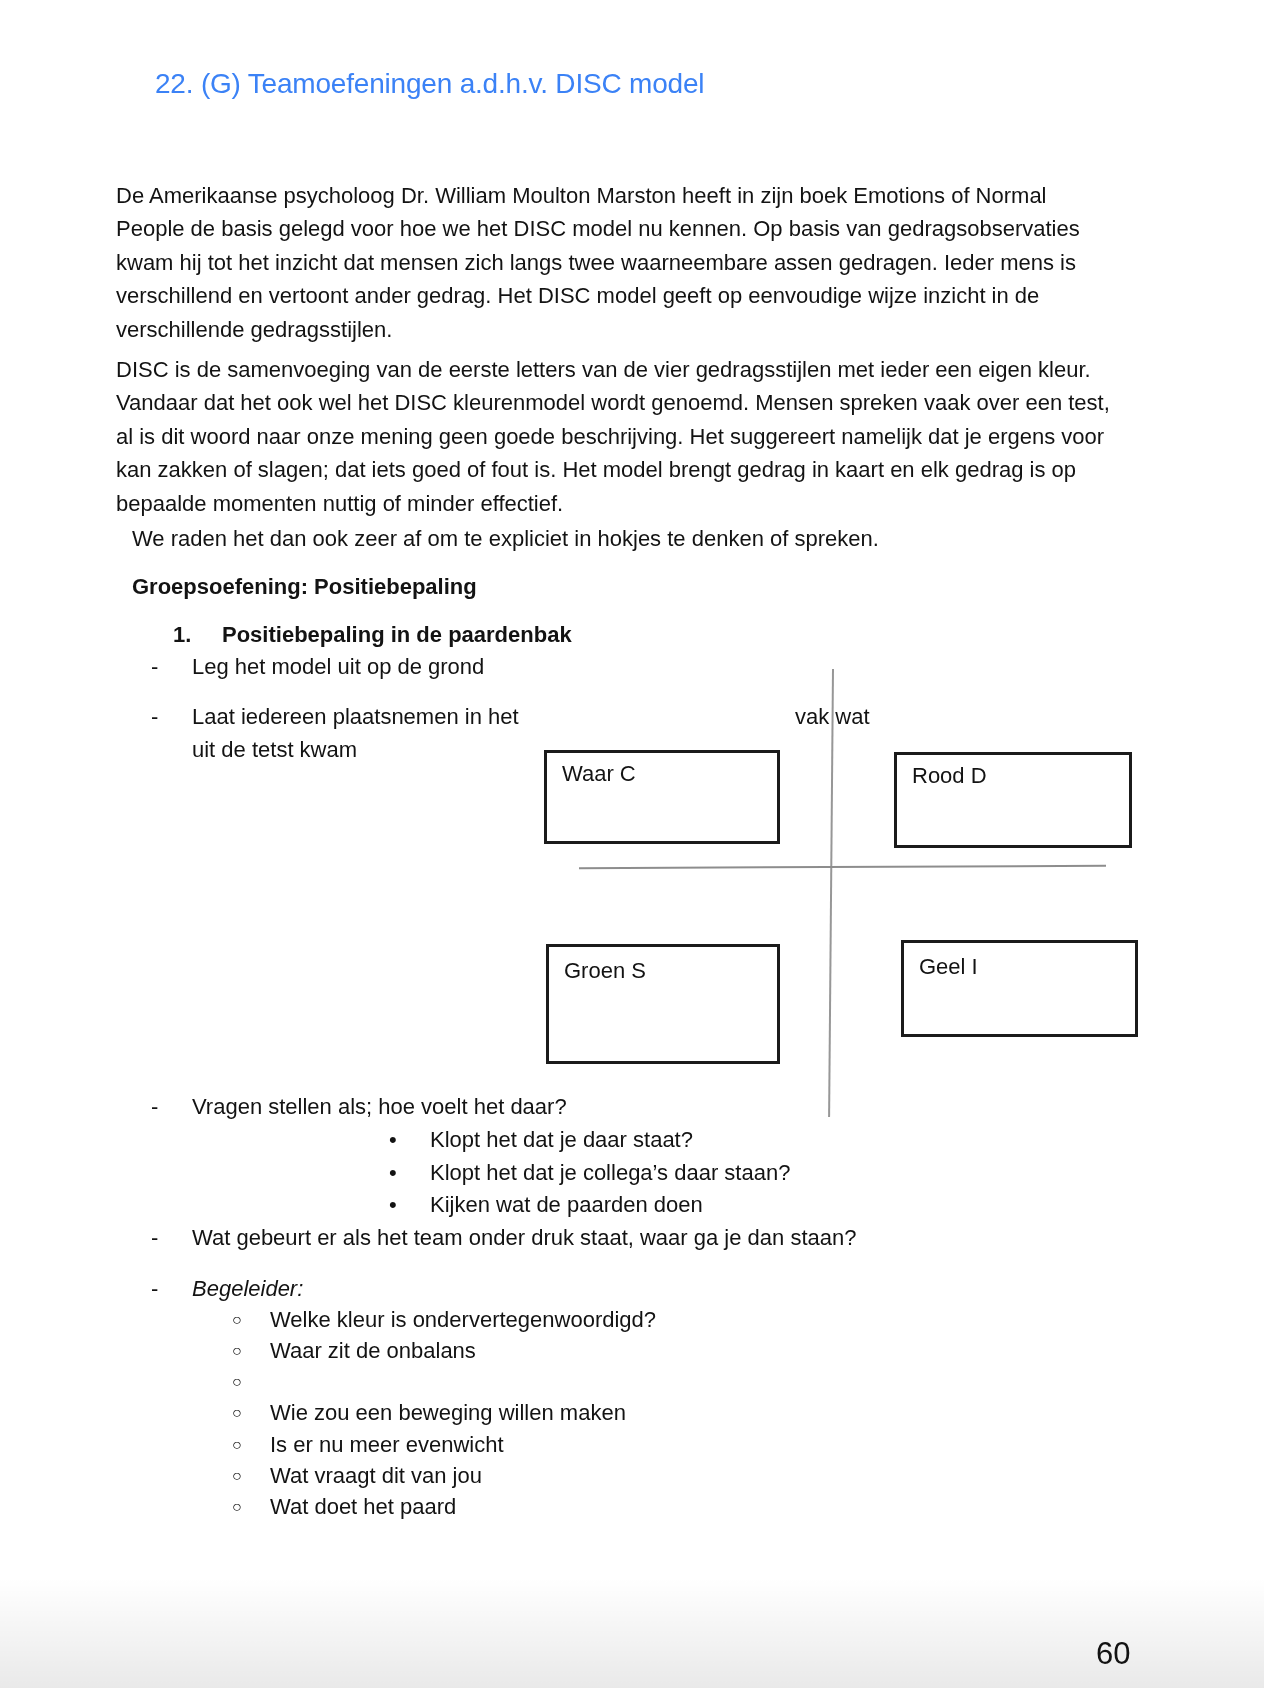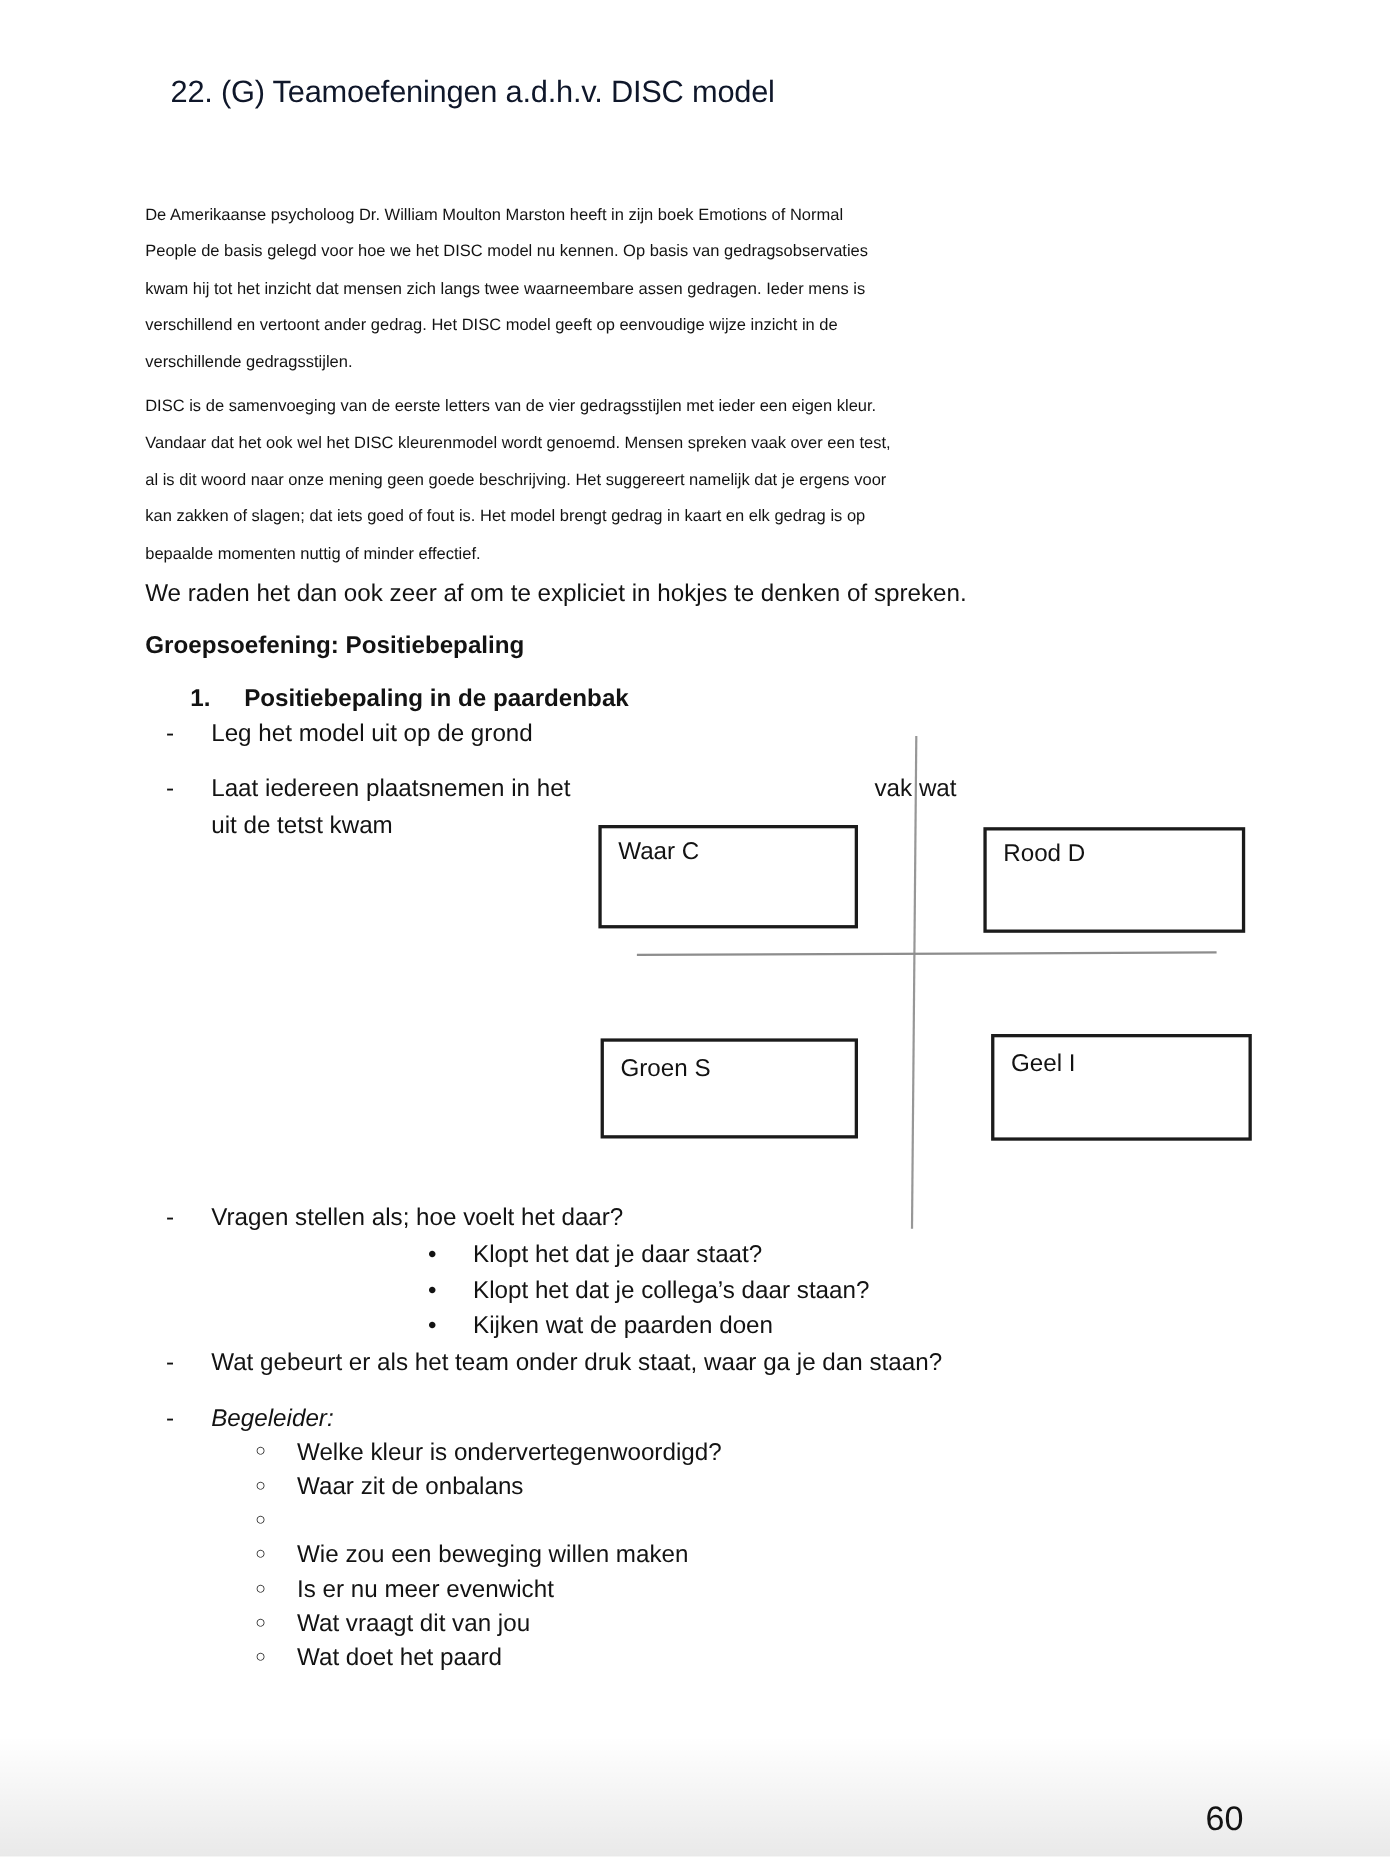--- a/index.html
+++ b/index.html
@@ -12,28 +12,28 @@
     color: #131313;
     overflow: hidden;
   }
   .doc-title {
     position: absolute;
     left: 155px;
     top: 68px;
     margin: 0;
     font-size: 28px;
     font-weight: normal;
-    color: #0f172a;
+    color: #3b82f6;
     white-space: nowrap;
     letter-spacing: -0.2px;
   }
   .line-block {
     position: absolute;
-    left: 132px;
-    font-size: 15px;
+    left: 116px;
+    font-size: 22px;
     line-height: 33.4px;
     white-space: nowrap;
   }
   .row {
     position: absolute;
     left: 0;
     width: 100%;
     height: 34px;
     font-size: 22px;
     white-space: nowrap;
@@ -139,21 +139,21 @@
 
   <div class="vline"></div>
   <div class="hline"></div>
 
   <div class="qbox" style="left:544px;top:750px;width:236px;height:94px">
     <span class="qlabel">Waar C</span>
   </div>
   <div class="qbox" style="left:894px;top:752px;width:238px;height:96px">
     <span class="qlabel">Rood D</span>
   </div>
-  <div class="qbox pt11" style="left:546px;top:944px;width:234px;height:91px">
+  <div class="qbox pt11" style="left:546px;top:944px;width:234px;height:120px">
     <span class="qlabel">Groen S</span>
   </div>
   <div class="qbox pt11" style="left:901px;top:940px;width:237px;height:97px">
     <span class="qlabel">Geel I</span>
   </div>
 
   <div class="row" style="top:1094px">
     <span class="marker-dash">-</span>
     <span class="item-text">Vragen stellen als; hoe voelt het daar?</span>
   </div>

